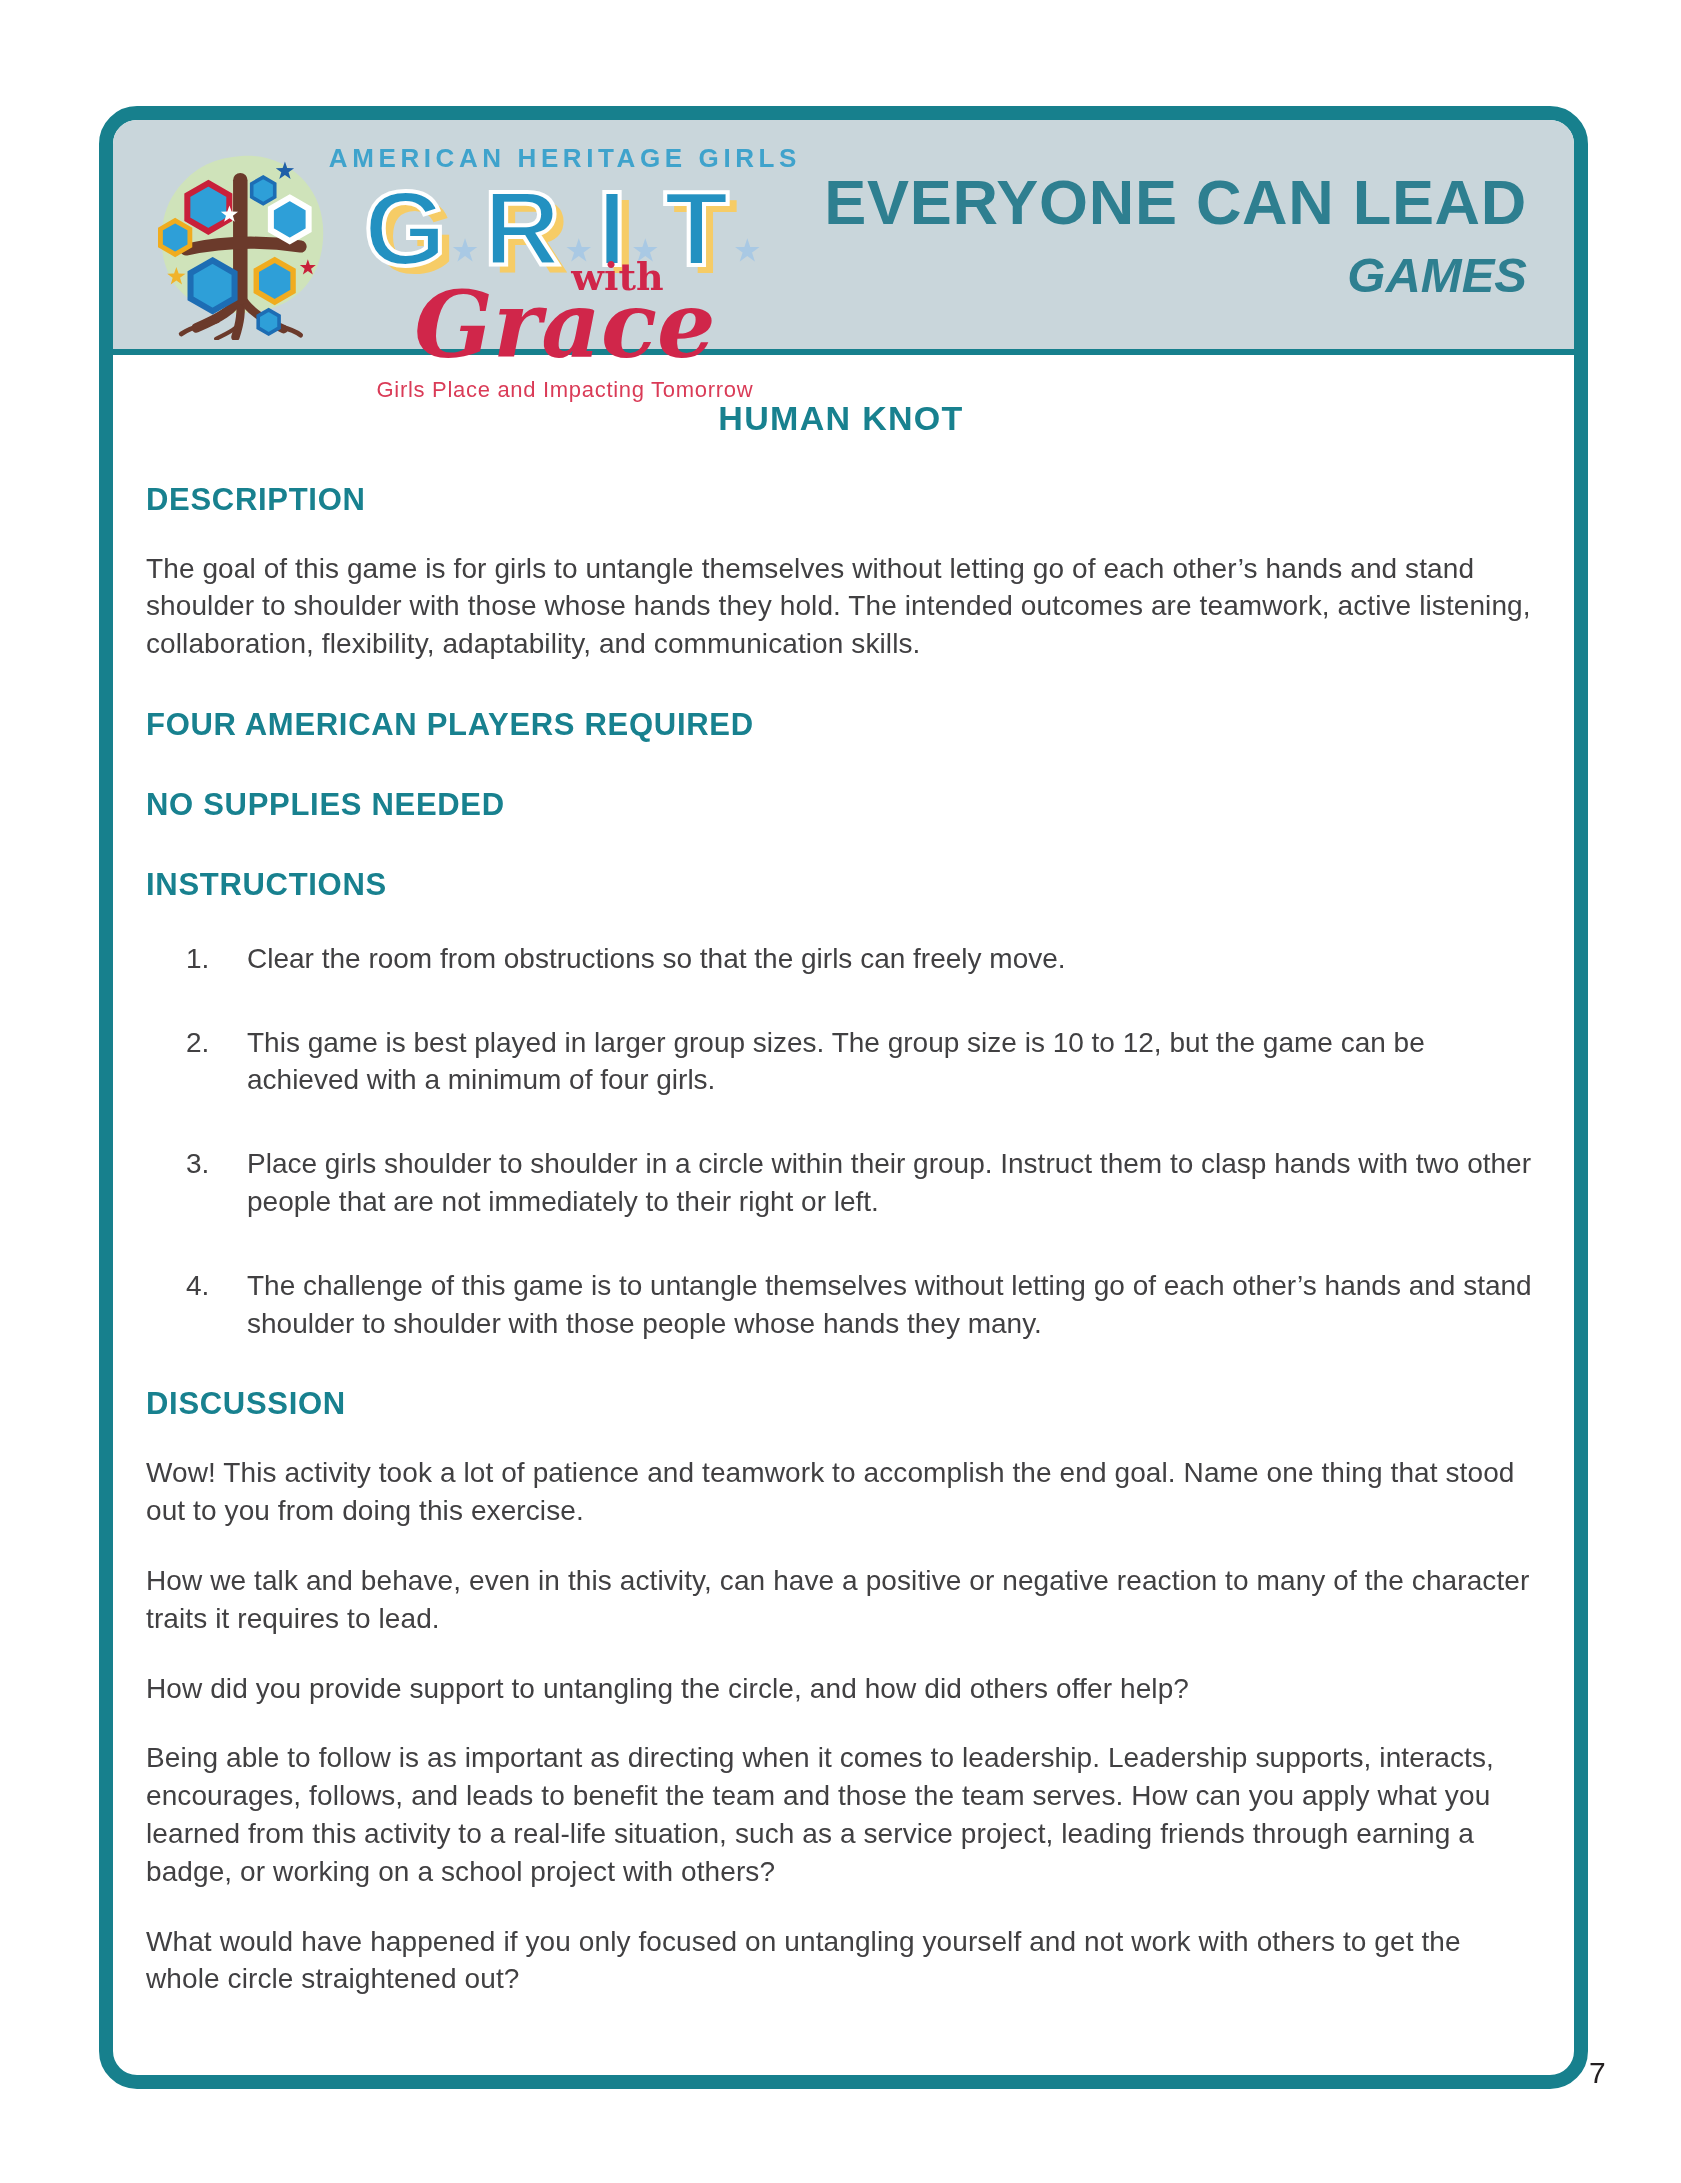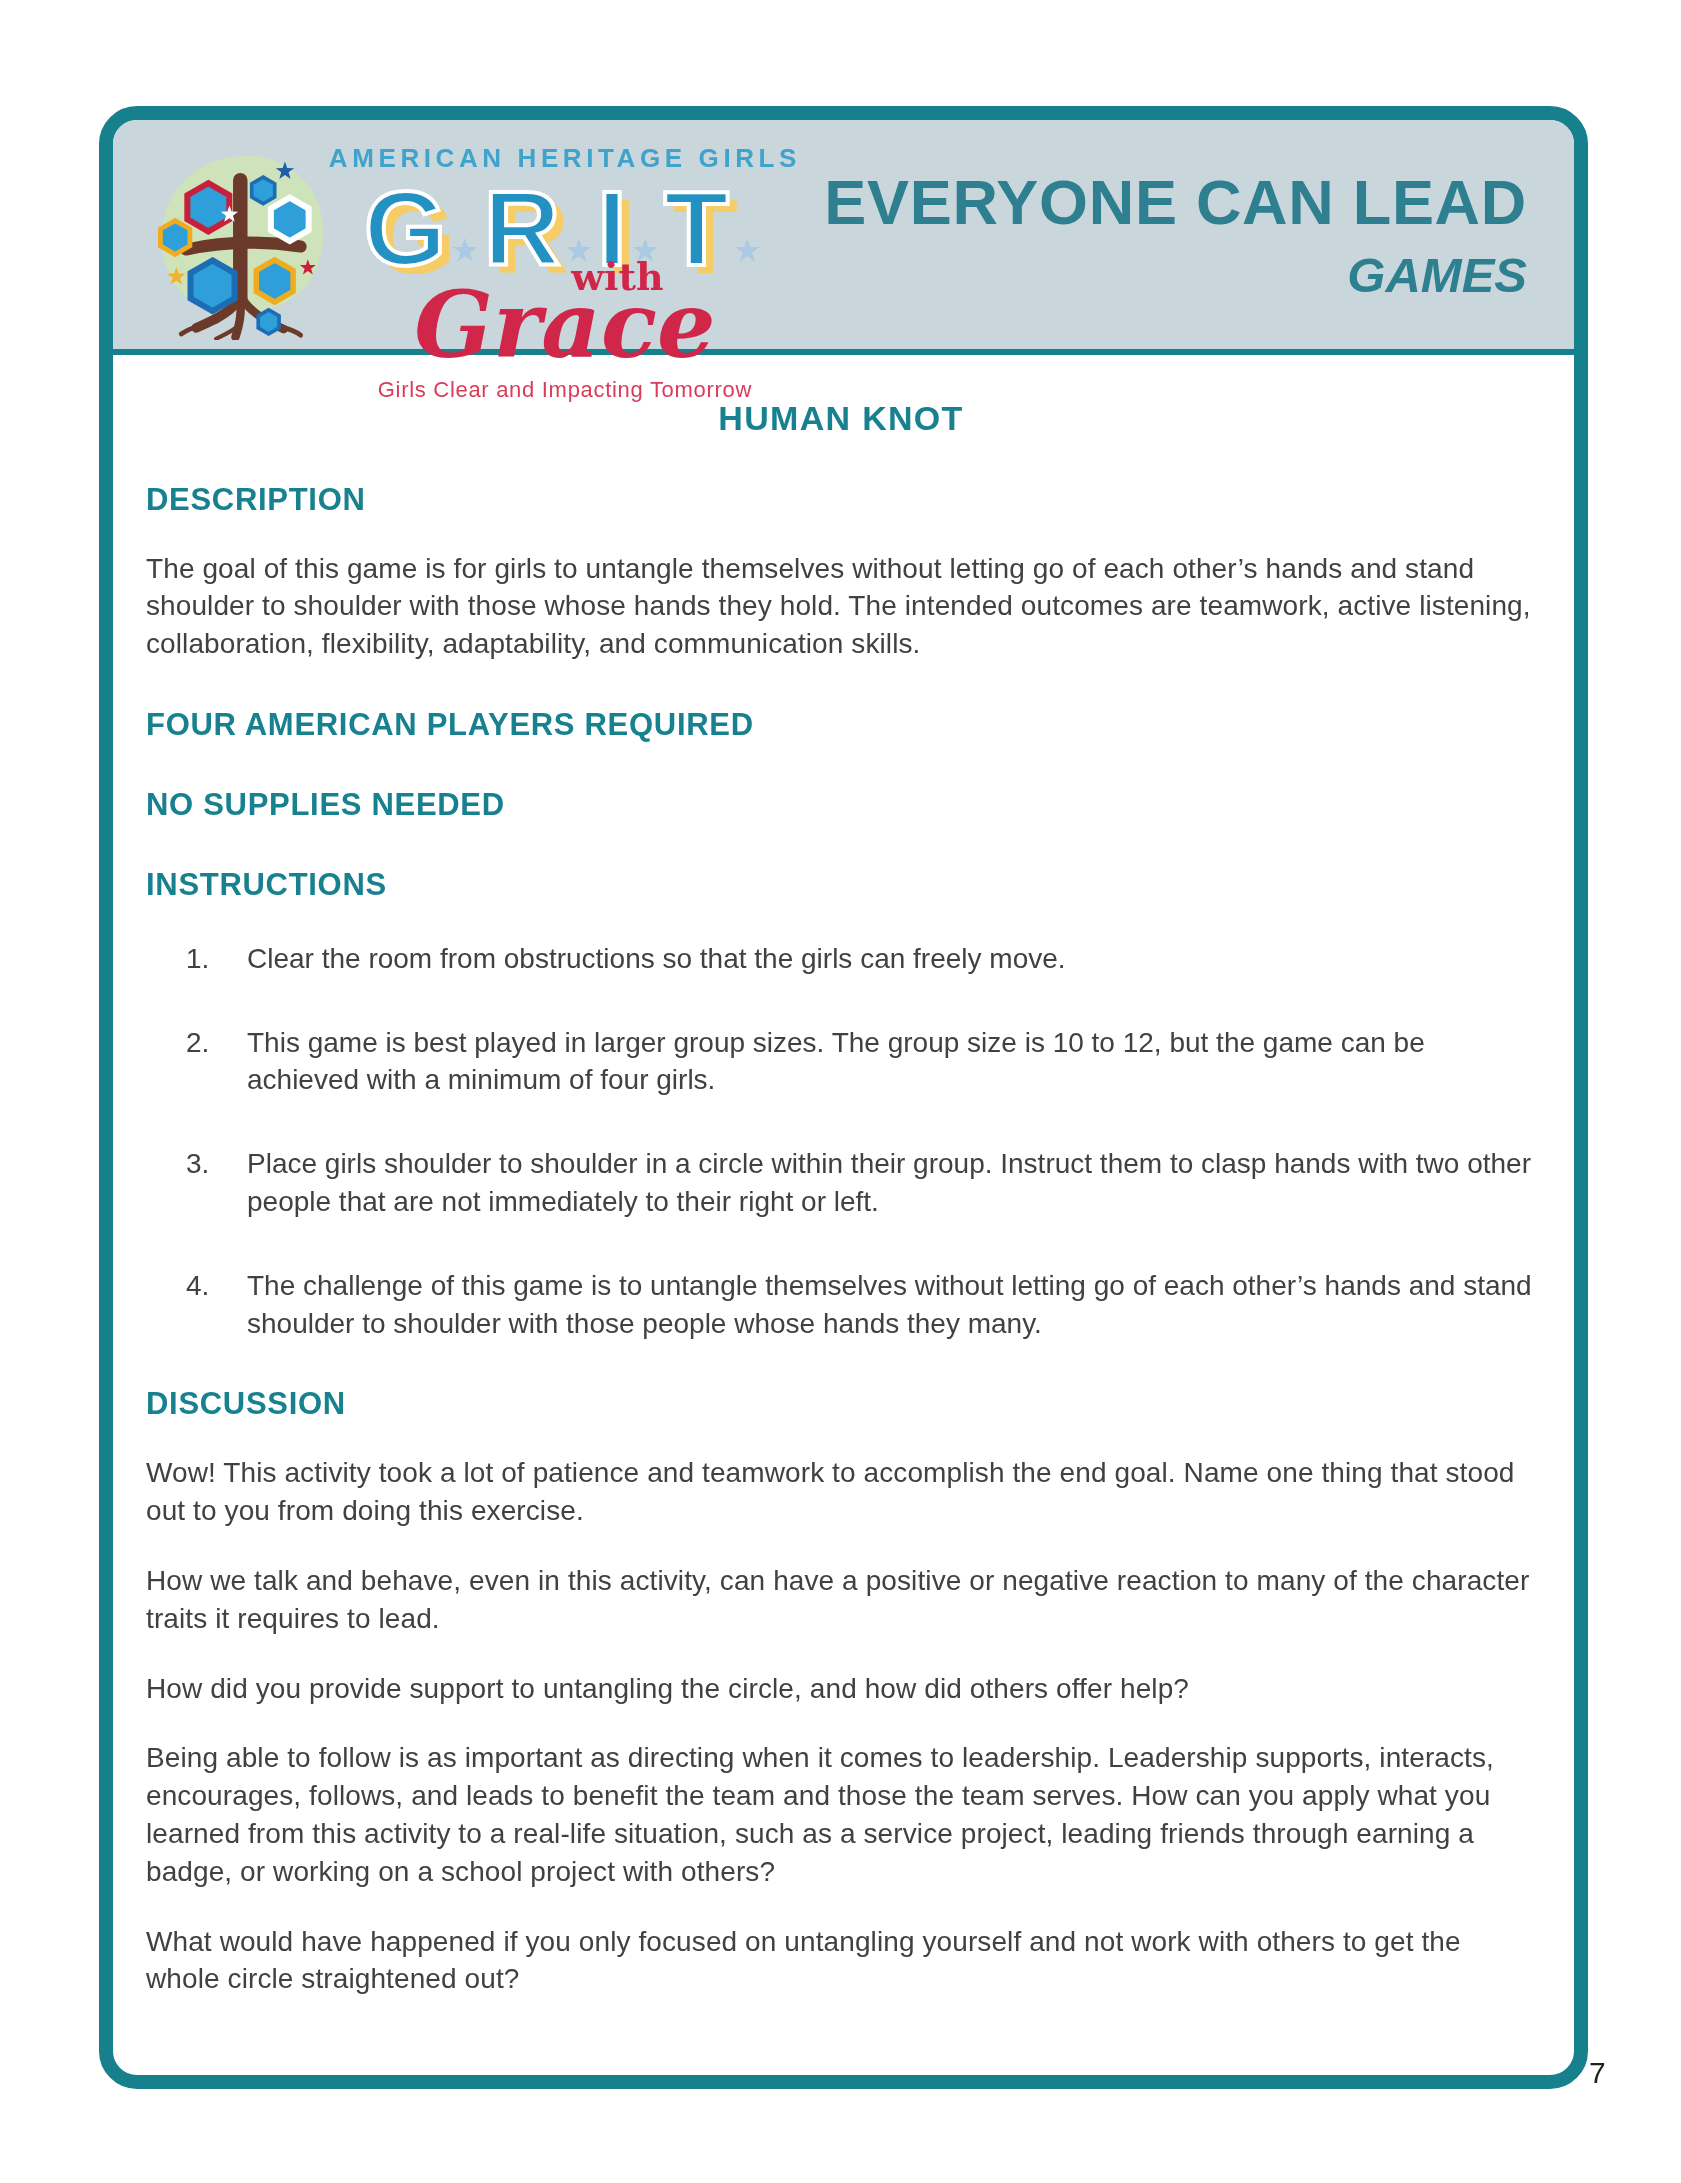--- a/index.html
+++ b/index.html
@@ -114,21 +114,21 @@
           <span class="grit-star">★</span>
           <span class="grit-letter">I</span>
           <span class="grit-star">★</span>
           <span class="grit-letter">T</span>
           <span class="grit-star">★</span>
         </div>
         <div class="grace-row">
           <span class="with">with</span>
           <span class="grace">Grace</span>
         </div>
-        <div class="tagline">Girls Clear and Impacting Tomorrow</div>
+        <div class="tagline">Girls Place and Impacting Tomorrow</div>
       </div>
     </div>
     <div class="title-block">
       <div class="main-title">EVERYONE CAN LEAD</div>
       <div class="subtitle">GAMES</div>
     </div>
   </header>
 
   <main>
     <h1>HUMAN KNOT</h1>

